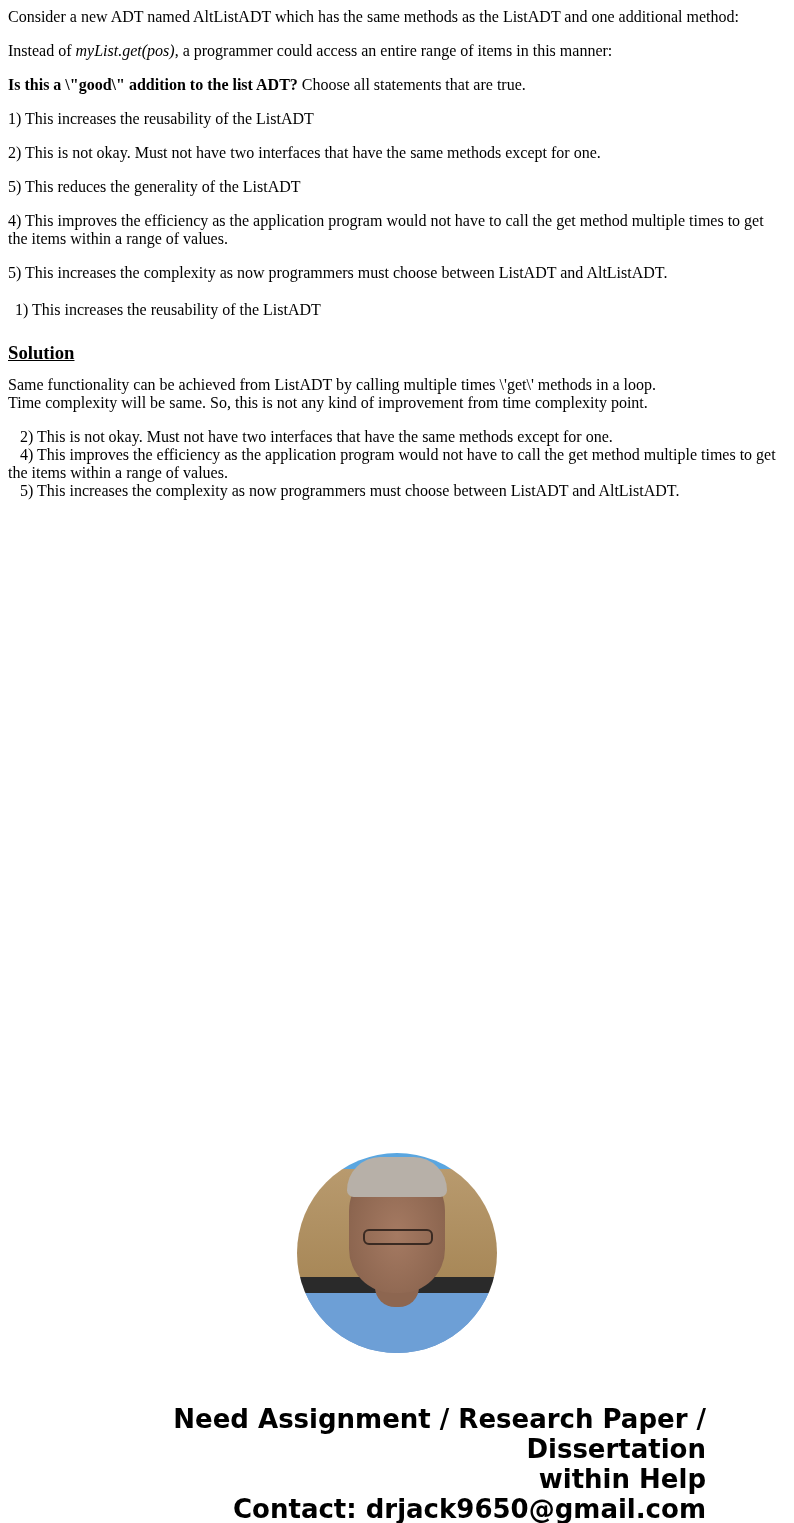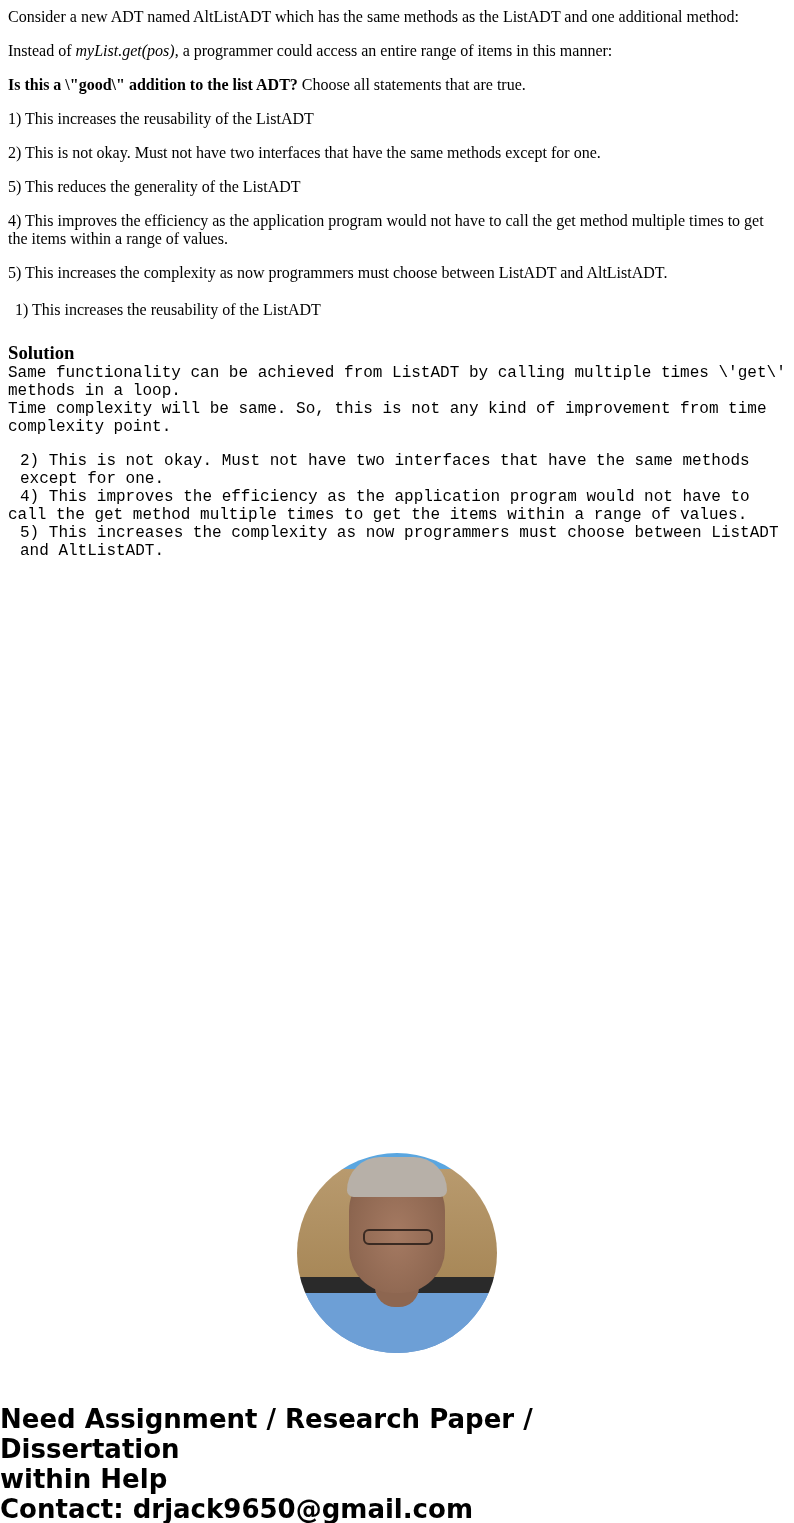--- a/index.html
+++ b/index.html
@@ -26,25 +26,25 @@
     p {
       margin: 0 0 16px 0;
     }
     .q-selected {
       margin: 19px 0 0 0;
       padding-left: 7px;
     }
     h3.solution-title {
       font-size: 18.7px;
       font-weight: bold;
-      margin: 23px 0 0 0;
+      margin: 23px 0 12px 0;
       line-height: 22px;
+      text-decoration: underline;
     }
     .solution-body {
-      font-family: Liberation Mono, monospace;
     }
     .solution-body .line { display: block; }
     .solution-body .indent { padding-left: 12px; }
     .gap { height: 16px; }
     .avatar {
       position: absolute;
       left: 297px;
       top: 1153px;
       width: 200px;
       height: 200px;
@@ -95,21 +95,21 @@
       width: 44px;
       height: 26px;
       background: #8d6650;
       border-radius: 0 0 20px 20px;
     }
     .promo {
       position: absolute;
       left: 0;
       top: 1404px;
       width: 706px;
-      text-align: left;
+      text-align: right;
       font-family: "DejaVu Sans", sans-serif;
       font-weight: bold;
       font-size: 26px;
       line-height: 30px;
       color: #000;
     }
     .promo span { display: block; }
   </style>
 </head>
 <body>

